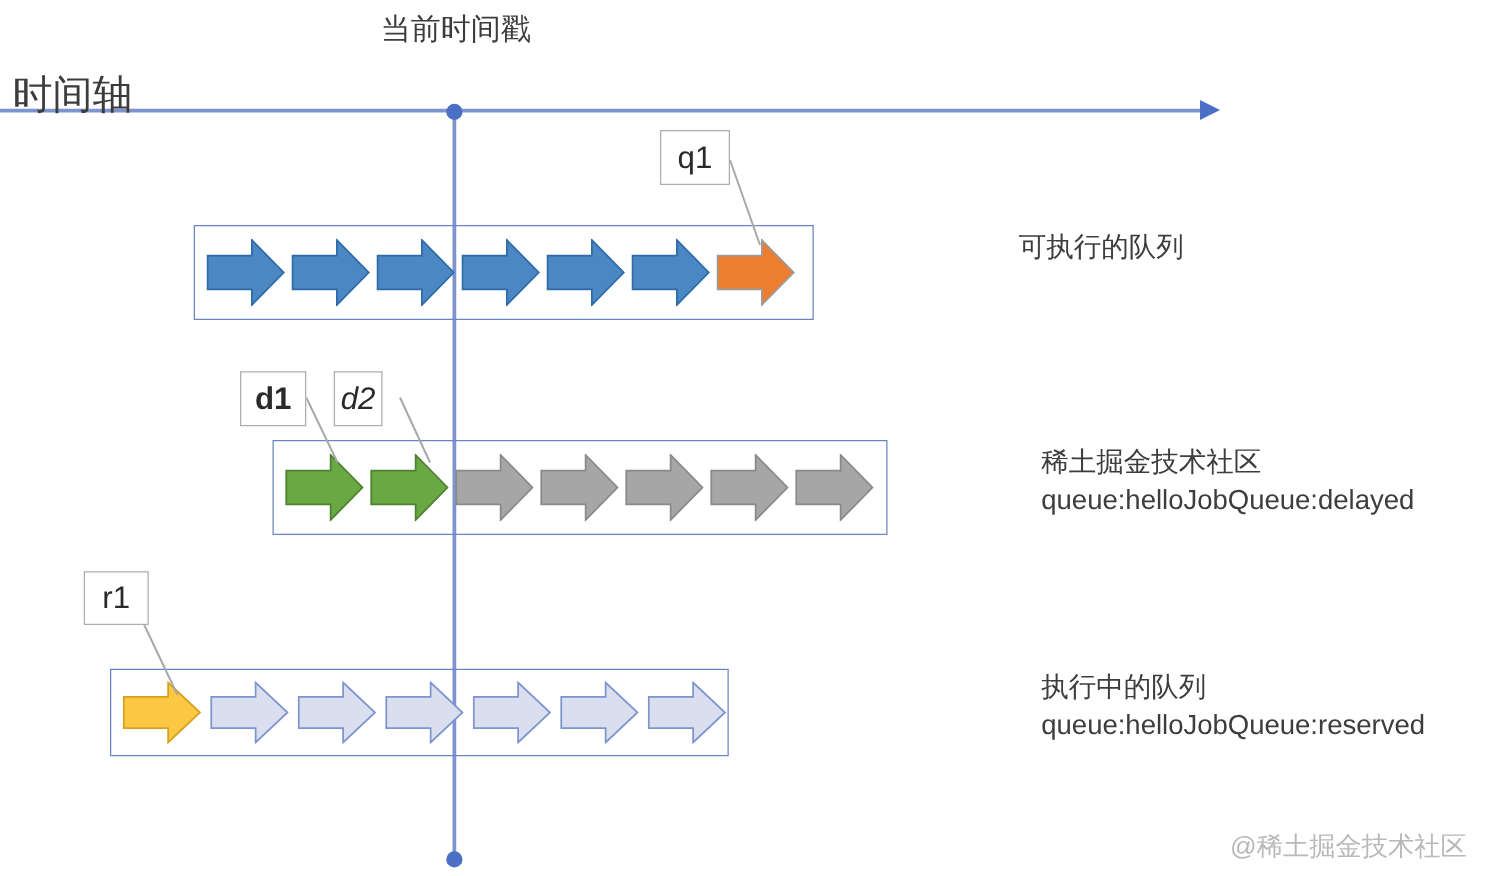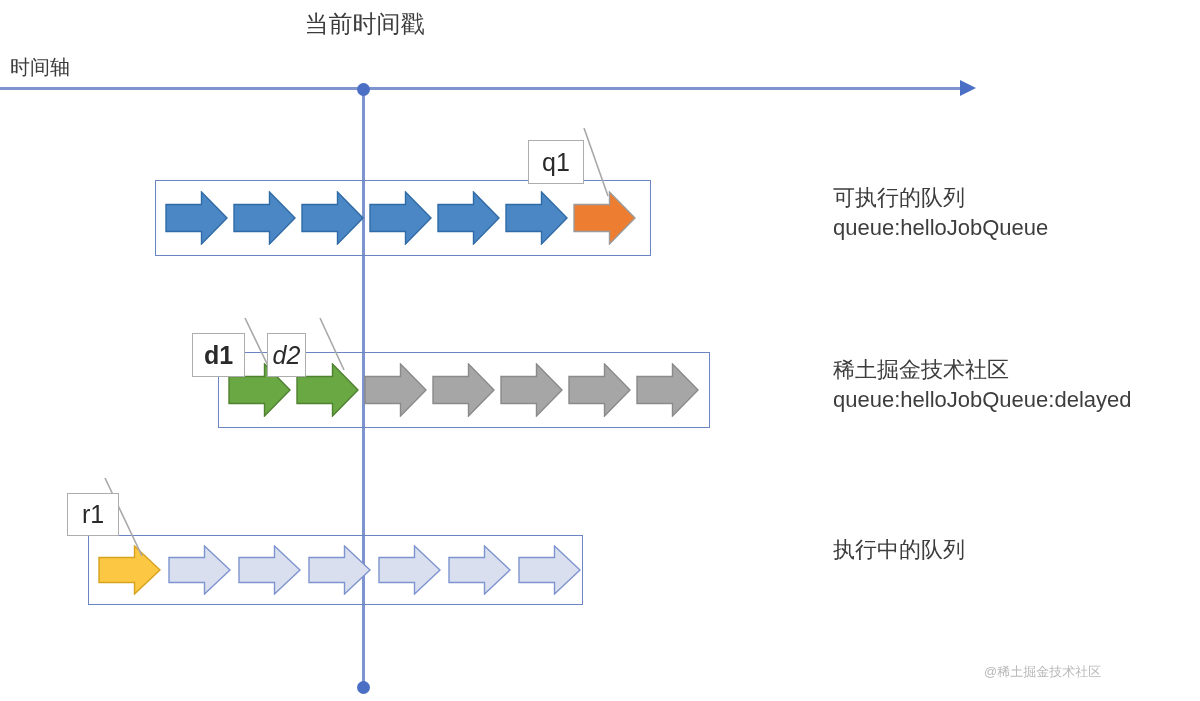--- a/index.html
+++ b/index.html
@@ -35,21 +35,21 @@
     width: 0;
     height: 0;
     border-left: 16px solid #4a6fc4;
     border-top: 8px solid transparent;
     border-bottom: 8px solid transparent;
   }
   .axis-label {
     position: absolute;
     left: 10px;
     top: 54px;
-    font-size: 20px;
+    font-size: 32px;
     color: #3c3c3c;
     white-space: nowrap;
     text-align: right;
   }
 
   .now-line {
     position: absolute;
     left: 362px;
     top: 88px;
     width: 3px;
@@ -103,21 +103,20 @@
     position: absolute;
     box-sizing: border-box;
     border: 1.3px solid #adadad;
     background: #ffffff;
     display: flex;
     align-items: center;
     justify-content: center;
     font-size: 25px;
     color: #2a2a2a;
     z-index: 6;
-    margin-top: 36px;
   }
   .leader {
     position: absolute;
     z-index: 5;
     overflow: visible;
   }
   .leader line {
     stroke: #a8a8a8;
     stroke-width: 1.6;
   }
@@ -130,21 +129,21 @@
     color: #3d3d3d;
     white-space: nowrap;
   }
   .caption .cn { display: block; }
   .caption .key { display: block; }
 
   .watermark {
     position: absolute;
     left: 984px;
     top: 663px;
-    font-size: 13px;
+    font-size: 21px;
     color: #b9b9b9;
     white-space: nowrap;
   }
 </style>
 </head>
 <body>
 
 <div id="canvas">
 
   <div class="axis-line"></div>
@@ -189,23 +188,22 @@
           <svg width="63" height="54" viewBox="0 0 63 54">
             <polygon points="1.0,13.5 36.5,13.5 36.5,1.0 62.0,27.0 36.5,53.0 36.5,40.5 1.0,40.5" fill="#4a87c4" stroke="#2f6ba6" stroke-width="1.4"></polygon>
           </svg>
         </span>
         <span class="arrow-slot" style="margin-right: 5px;">
           <svg width="63" height="54" viewBox="0 0 63 54">
             <polygon points="1.0,13.5 36.5,13.5 36.5,1.0 62.0,27.0 36.5,53.0 36.5,40.5 1.0,40.5" fill="#ed7d31" stroke="#9c9c9c" stroke-width="1.4"></polygon>
           </svg>
         </span>
       </div>
-      <div class="caption" style="left: 833px; top: 183px;">
+      <div class="caption" style="left: 815px; top: 183px;">
         <span class="cn">可执行的队列</span>
-        <span class="key">queue:helloJobQueue</span>
       </div>
       <svg class="leader" width="30" height="74" style="left: 581px; top: 125px; position: absolute;">
         <line x1="3" y1="3" x2="27" y2="71" stroke="#a8a8a8" stroke-width="1.6"></line>
       </svg>
       <div class="callout" style="left: 528px; top: 104px; width: 56px; height: 44px;">q1</div>
       <div class="queue-box" style="left: 218px; top: 352px; width: 492px; height: 76px; padding-left: 9px; border-color: rgb(107, 132, 196);">
         <span class="arrow-slot" style="margin-right: 5px;">
           <svg width="63" height="54" viewBox="0 0 63 54">
             <polygon points="1.0,13.5 36.5,13.5 36.5,1.0 62.0,27.0 36.5,53.0 36.5,40.5 1.0,40.5" fill="#6aa843" stroke="#4e8130" stroke-width="1.4"></polygon>
           </svg>
@@ -285,20 +283,21 @@
           </svg>
         </span>
         <span class="arrow-slot" style="margin-right: 7px;">
           <svg width="63" height="50" viewBox="0 0 63 50">
             <polygon points="1.0,12.5 36.5,12.5 36.5,1.0 62.0,25.0 36.5,49.0 36.5,37.5 1.0,37.5" fill="#d9dfee" stroke="#7e94cf" stroke-width="1.4"></polygon>
           </svg>
         </span>
       </div>
       <div class="caption" style="left: 833px; top: 535px;">
         <span class="cn">执行中的队列</span>
+        <span class="key">queue:helloJobQueue:reserved</span>
       </div>
       <svg class="leader" width="43" height="84" style="left: 102px; top: 475px; position: absolute;">
         <line x1="3" y1="3" x2="40" y2="81" stroke="#a8a8a8" stroke-width="1.6"></line>
       </svg>
       <div class="callout" style="left: 67px; top: 457px; width: 52px; height: 43px;">r1</div>
     </div>
 
   <div class="watermark">@稀土掘金技术社区</div>
 </div>
 

